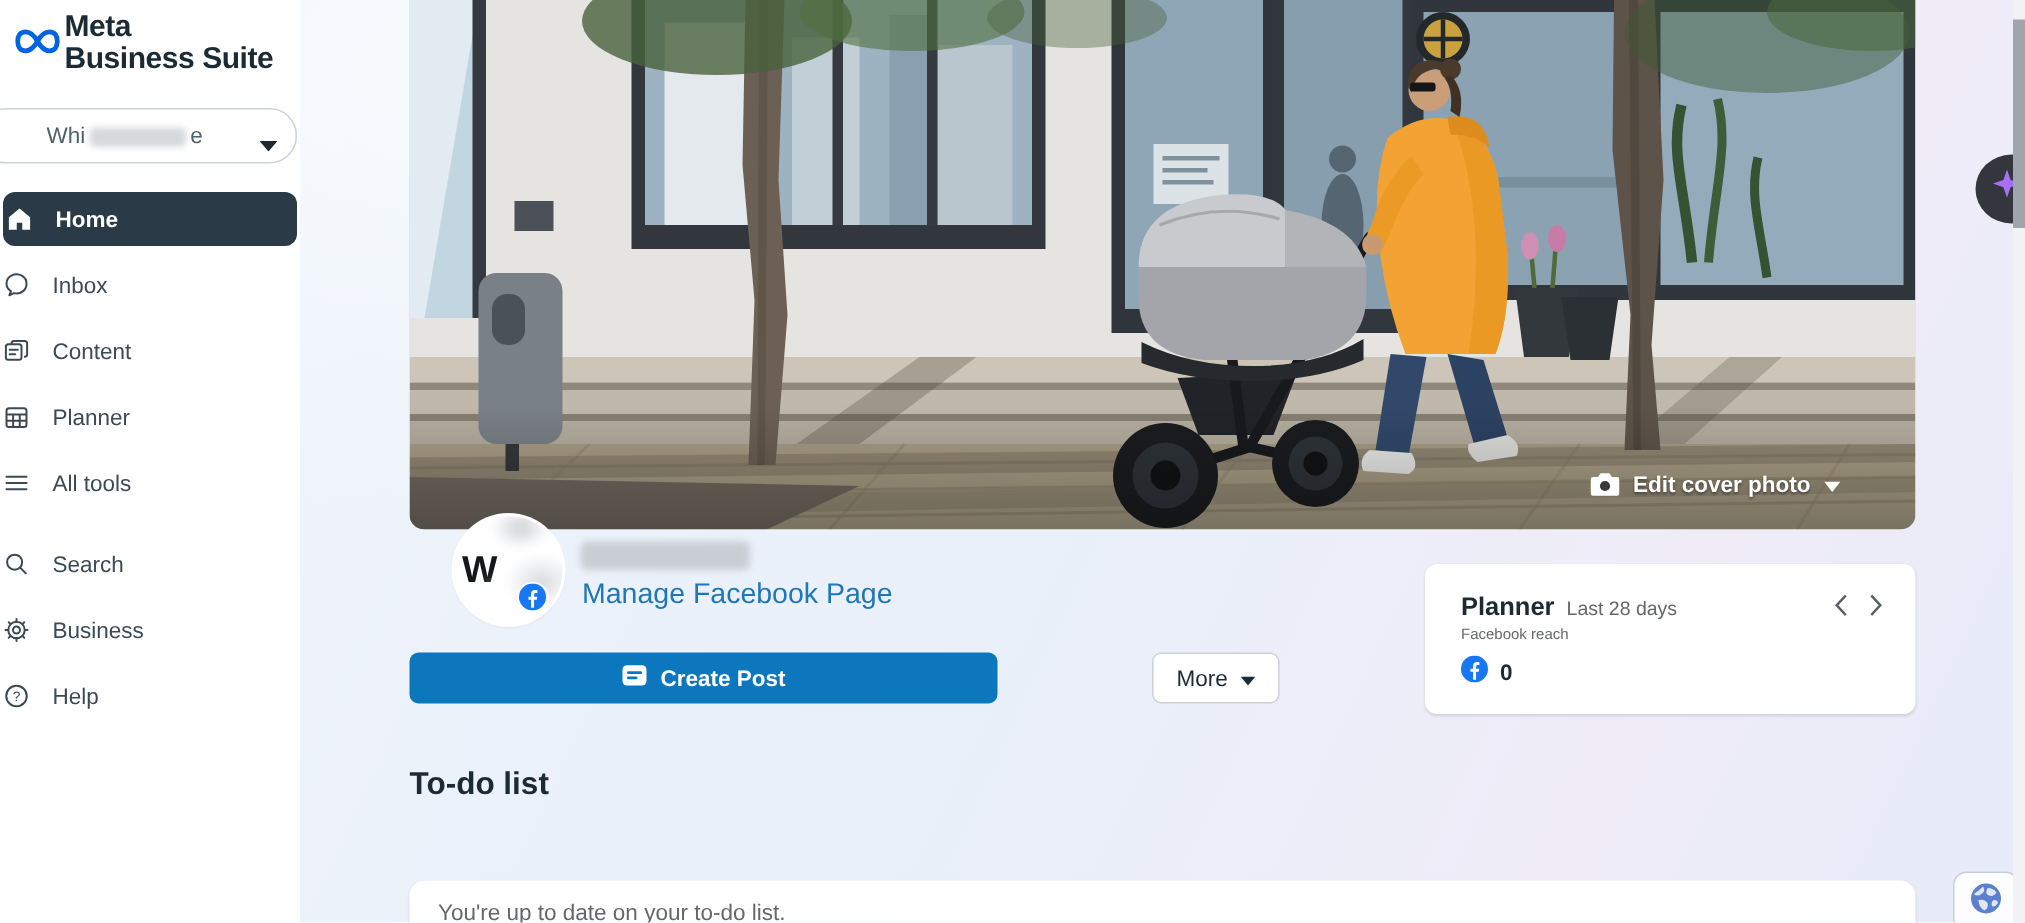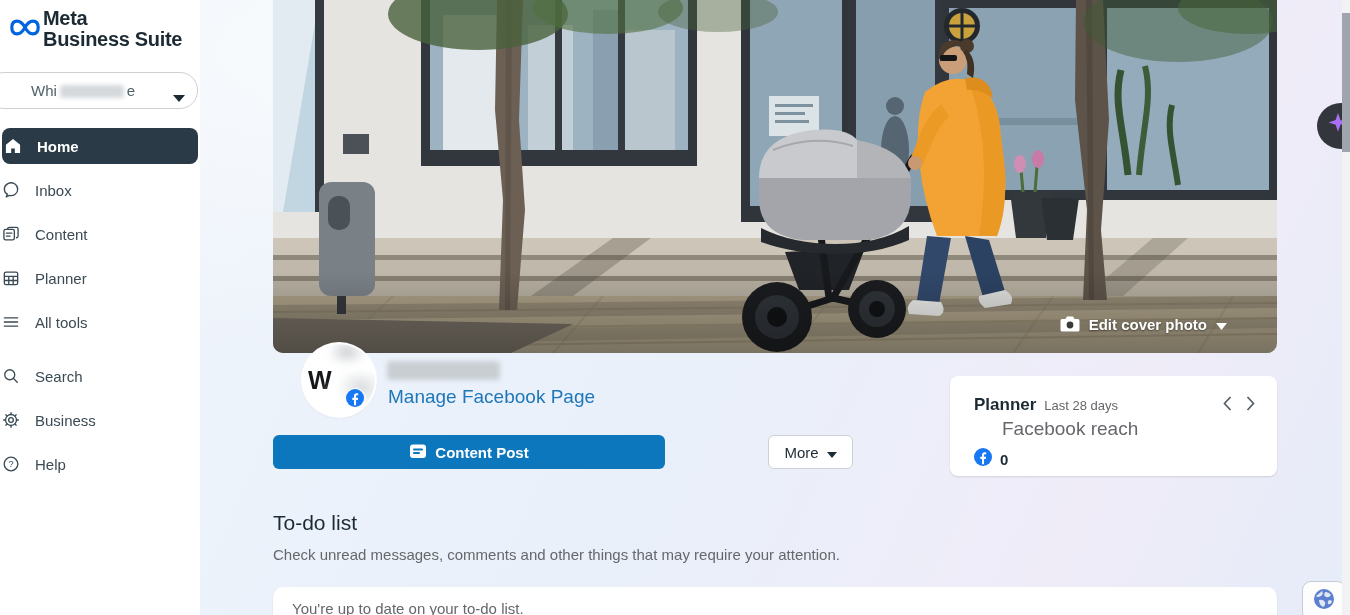--- a/index.html
+++ b/index.html
@@ -65,28 +65,28 @@
   .btn-primary { left:73px; width:392px; background:#0d77bd; color:#fff; font-weight:bold; }
   .btn-light { background:#fff; border:1px solid #ccd1d7; color:#1c2b33; }
   .btn-create-ad { left:480px; width:101px; }
   .btn-more { left:568px; width:85px; }
 
   
   .trends-card { position:absolute; left:750px; top:376px; width:327px; height:100px; background:#fff; border-radius:8px; box-shadow:0 1px 2px rgba(0,0,0,.12); padding:19px 24px; }
   .trends-head { display:flex; align-items:baseline; gap:8px; }
   .trends-title { font-size:17px; font-weight:bold; color:#1c2b33; }
   .trends-period { font-size:13px; color:#65676b; }
-  .trends-metric { font-size:19px; color:#65676b; margin-top:3px;margin-left:28px; }
+  .trends-metric { font-size:10px; color:#65676b; margin-top:3px; }
   .trends-value-row { display:flex; align-items:center; gap:8px; margin-top:8px; }
   .trends-value { font-size:15px; font-weight:bold; color:#1c2b33; }
   .trends-nav { position:absolute; right:22px; top:20px; display:flex; gap:14px; }
   .chev { cursor:pointer; display:flex; align-items:center; }
 
   
-  .todo-title { position:absolute; left:73px; top:511px; font-size:21px; font-weight:normal; color:#1c2b33; }
+  .todo-title { position:absolute; left:73px; top:511px; font-size:21px; font-weight:bold; color:#1c2b33; }
   .todo-desc { position:absolute; left:73px; top:546px; font-size:15px; color:#65676b; }
   .todo-card { position:absolute; left:73px; top:587px; width:1004px; height:40px; background:#fff; border-radius:10px; box-shadow:0 1px 2px rgba(0,0,0,.1); }
   .todo-empty { position:absolute; left:19px; top:13px; font-size:15px; color:#65676b; }
 
   
   .ai-button { position:absolute; left:1317px; top:103px; width:48px; height:46px; border-radius:50%; background:#33363c; z-index:30;
     display:flex; align-items:center; justify-content:center; cursor:pointer; }
   .globe-button { position:absolute; left:1302px; top:581px; width:44px; height:40px; background:#fdfdfe; border:1px solid #c6cdd8; border-radius:9px; z-index:30;
     display:flex; align-items:center; justify-content:center; cursor:pointer; }
   .scrollbar { position:absolute; right:0; top:0; width:8px; height:615px; background:#f1f2f4; z-index:40; }
@@ -260,21 +260,21 @@
     <a class="manage-link">Manage Facebook Page</a>
 
     <div class="btn btn-primary">
       <span>
         <svg width="18" height="18" viewBox="0 0 18 18">
             <rect x="1" y="2.5" width="16" height="13.5" rx="3" fill="#fff"></rect>
             <rect x="4" y="6.5" width="10" height="1.9" rx=".9" fill="#0d77bd"></rect>
             <rect x="4" y="10" width="7" height="1.9" rx=".9" fill="#0d77bd"></rect>
           </svg>
       </span>
-      <span>Content Post</span>
+      <span>Create Post</span>
     </div>
     <div class="btn btn-light btn-more">
       <span>More</span>
       <span>
         <svg width="10" height="6" viewBox="0 0 10 6">
             <polygon points="0,0 10,0 5,6" fill="#1c2b33"></polygon>
           </svg>
       </span>
     </div>
 
@@ -301,21 +301,20 @@
         </span>
         <span class="chev">
           <svg width="9" height="15" viewBox="0 0 9 15" fill="none" stroke="#565d66" stroke-width="1.7">
               <polyline points="1.5,1 7.5,7.5 1.5,14"></polyline>
             </svg>
         </span>
       </div>
     </div>
 
     <div class="todo-title">To-do list</div>
-    <div class="todo-desc">Check unread messages, comments and other things that may require your attention.</div>
     <div class="todo-card">
       <div class="todo-empty">You're up to date on your to-do list.</div>
     </div>
   </div>
 
   <div class="sidebar">
     <div class="logo">
       <span class="logo-icon">
         <svg width="30" height="19" viewBox="0 0 28 18" fill="none" stroke="#0064e0" stroke-width="3" stroke-linecap="round">
             <path d="M14 9 C11.5 4.5 9 3 6.5 3 C3 3 1.5 5.7 1.5 9 C1.5 12.3 3 15 6.5 15 C9 15 11.5 13.5 14 9 C16.5 4.5 19 3 21.5 3 C25 3 26.5 5.7 26.5 9 C26.5 12.3 25 15 21.5 15 C19 15 16.5 13.5 14 9 Z"></path>

